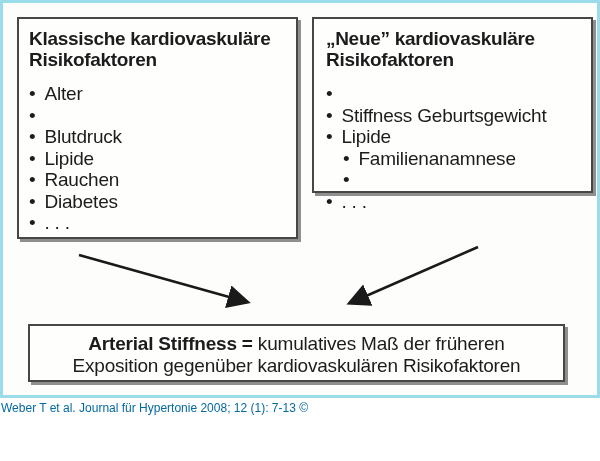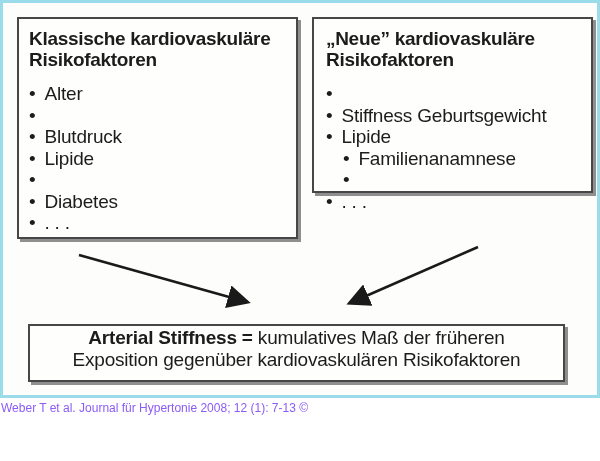--- a/index.html
+++ b/index.html
@@ -49,33 +49,33 @@
     position: absolute;
     left: 0; top: 0;
     width: 600px; height: 398px;
     pointer-events: none;
   }
   .arrows line { stroke: #1a1a1a; stroke-width: 2.6; }
   .arrows marker path { fill: #1a1a1a; }
   .result-box {
     left: 25px; top: 321px;
     width: 537px; height: 58px;
-    padding-top: 1px;
+    padding-top: 7px;
     text-align: center;
     font-size: 19px;
     line-height: 21.5px;
     letter-spacing: -0.2px;
   }
   .result-bold { font-weight: bold; }
   .citation {
     position: absolute;
     left: 1px; top: 401px;
     font-size: 12px;
     line-height: 14px;
-    color: #8b5cf6;
+    color: #0369a1;
   }
 </style>
 </head>
 <body>
 
 <div class="screen">
   <div class="frame">
 
     <div class="box box-left">
       <div class="box-title">Klassische kardiovaskuläre
@@ -91,20 +91,21 @@
         <div class="bullet-item">
           <span class="bullet-glyph">•</span>
           <span>Blutdruck</span>
         </div>
         <div class="bullet-item">
           <span class="bullet-glyph">•</span>
           <span>Lipide</span>
         </div>
         <div class="bullet-item">
           <span class="bullet-glyph">•</span>
+          <span>Rauchen</span>
         </div>
         <div class="bullet-item">
           <span class="bullet-glyph">•</span>
           <span>Diabetes</span>
         </div>
         <div class="bullet-item">
           <span class="bullet-glyph">•</span>
           <span>. . .</span>
         </div>
       </div>

